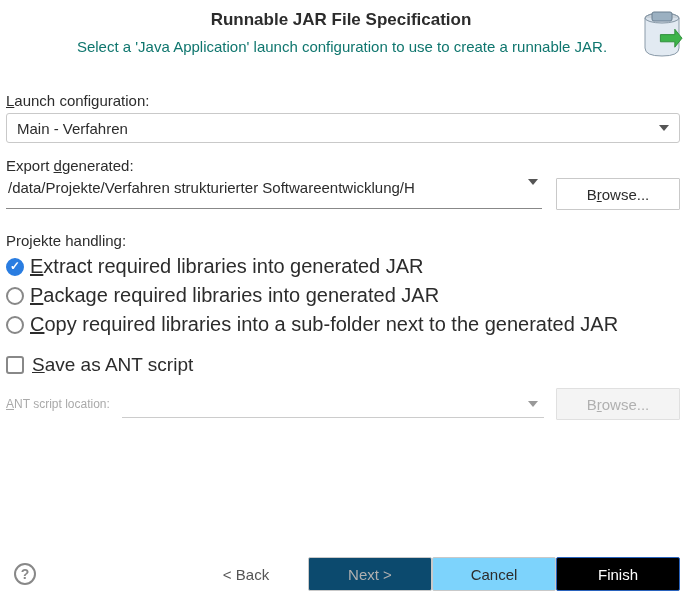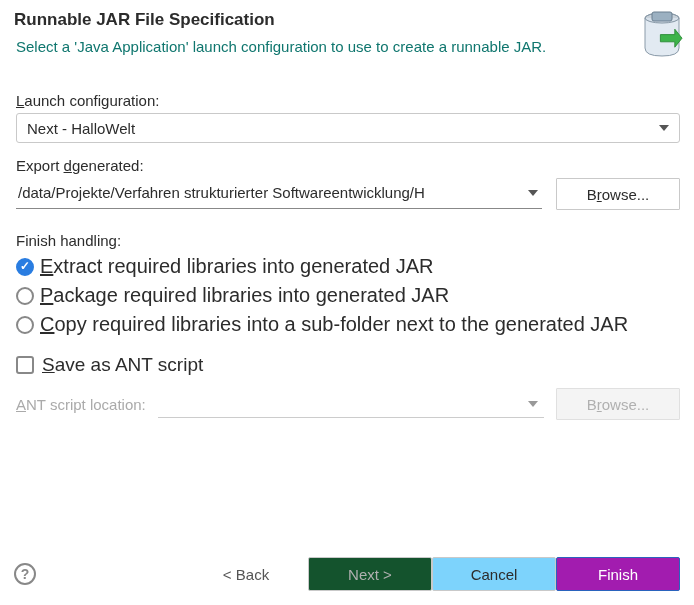--- a/index.html
+++ b/index.html
@@ -12,40 +12,41 @@
     background: #fff;
     width: 694px;
     height: 605px;
     position: relative;
     overflow: hidden;
   }
   .header {
     padding: 10px 26px 14px 14px;
     position: relative;
     min-height: 78px;
+    text-align: center;
   }
   .header-title {
     font-weight: 700;
     font-size: 17px;
     margin-bottom: 8px;
   }
   .header-sub {
     font-size: 15px;
     color: #0f766e;
     padding-left: 2px;
   }
   .header-icon {
     position: absolute;
     right: 4px;
     top: 6px;
     width: 56px;
     height: 56px;
   }
   .content {
-    padding: 14px 14px 0 16px;
+    padding: 14px 14px 0 6px;
   }
   .label {
     font-size: 15px;
     margin-bottom: 4px;
   }
   .underline { text-decoration: underline; }
   .combo {
     border: 1px solid #c9c9c9;
     border-radius: 3px;
     height: 30px;
@@ -68,21 +69,21 @@
     gap: 14px;
     align-items: center;
     margin-bottom: 22px;
   }
   .dest-combo {
     flex: 1;
     border: none;
     border-bottom: 1px solid #888;
     height: 30px;
     display: flex;
-    align-items: center;
+    align-items: flex-start;
     justify-content: space-between;
     padding: 0 4px 2px 2px;
   }
   .dest-text {
     font-size: 15px;
     white-space: nowrap;
     overflow: hidden;
   }
   .browse-btn {
     width: 124px;
@@ -142,21 +143,21 @@
     border: 2px solid #888;
     border-radius: 3px;
     flex-shrink: 0;
   }
   .ant-row {
     display: flex;
     align-items: center;
     gap: 12px;
   }
   .ant-label {
-    font-size: 15px;
+    font-size: 12px;
     color: #aaa;
     flex-shrink: 0;
   }
   .ant-combo {
     flex: 1;
     border-bottom: 1px solid #ccc;
     height: 28px;
     display: flex;
     align-items: center;
     justify-content: flex-end;
@@ -199,26 +200,26 @@
     align-items: center;
     justify-content: center;
     cursor: pointer;
   }
   .btn.text-only {
     border: none;
     background: transparent;
     color: #555;
   }
   .btn.disabled {
-    background: #14532d;
+    background: #0c4a6e;
     color: #b0b0b0;
     cursor: default;
   }
   .btn.primary {
-    background: #a21caf;
+    background: #000000;
     color: #fff;
     border-color: #2a63bd;
   }
 </style>
 </head>
 <body>
 
 <div class="header">
   <div class="header-title">Runnable JAR File Specification</div>
   <div class="header-sub">Select a 'Java Application' launch configuration to use to create a runnable JAR.</div>
@@ -232,38 +233,38 @@
     </svg>
   </div>
 </div>
 
 <div class="content">
 
   <div class="label">
     <span class="underline">L</span><span>aunch configuration:</span>
   </div>
   <div class="combo">
-    <span class="combo-text">Next - HalloWelt</span>
+    <span class="combo-text">Main - Verfahren</span>
     <span class="dropdown-arrow"></span>
   </div>
 
   <div class="label">
     <span>Export </span><span class="underline">d</span><span>generated:</span>
   </div>
   <div class="dest-row">
     <div class="dest-combo">
       <span class="dest-text">/data/Projekte/Verfahren strukturierter Softwareentwicklung/H</span>
       <span class="dropdown-arrow"></span>
     </div>
     <div class="browse-btn">
       <span><span>B</span><span class="underline">r</span><span>owse...</span></span>
     </div>
   </div>
 
-  <div class="label">Finish handling:</div>
+  <div class="label">Projekte handling:</div>
   <div class="radio-group">
     <div class="radio-row">
       <div class="radio checked"></div>
       <span><span></span><span class="underline">E</span><span>xtract required libraries into generated JAR</span></span>
     </div>
     <div class="radio-row">
       <div class="radio"></div>
       <span><span></span><span class="underline">P</span><span>ackage required libraries into generated JAR</span></span>
     </div>
     <div class="radio-row">

